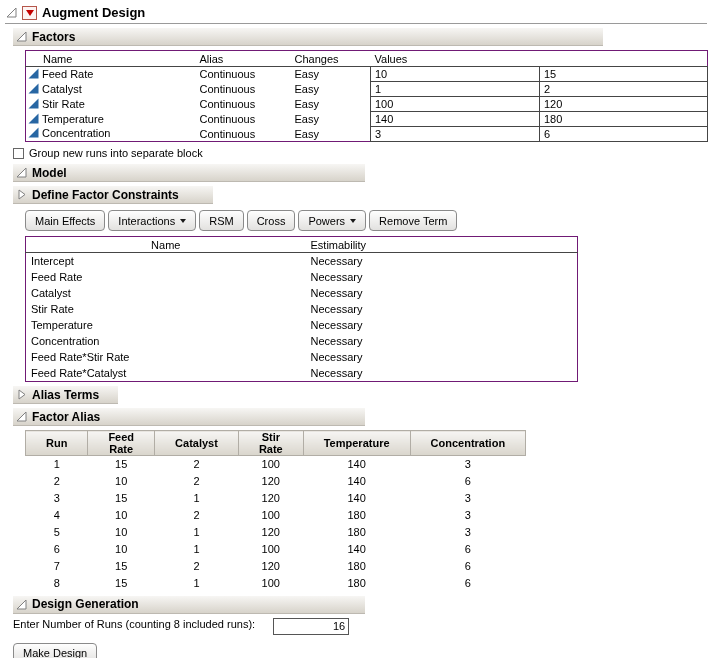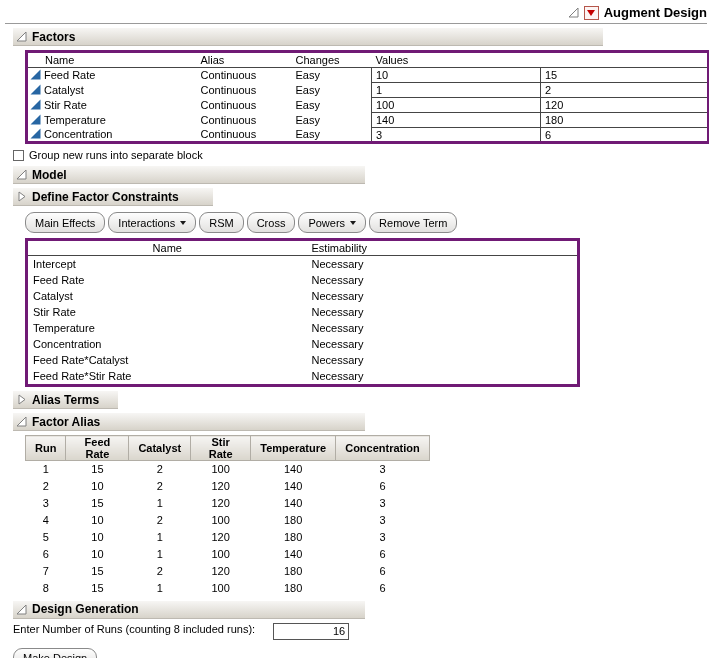--- a/index.html
+++ b/index.html
@@ -6,76 +6,76 @@
   html, body { background: #fff; }
   body {
     width: 709px; height: 658px; overflow: hidden;
     font-family: "Liberation Sans", "DejaVu Sans", sans-serif;
     font-size: 11px; color: #000;
   }
   .app { padding: 3px 2px 0 5px; }
 
   
   .hdr-top { display: flex; align-items: center; gap: 5px; padding: 2px 0 3px 1px;
-             border-bottom: 1px solid #9a9a9a; margin-bottom: 4px; justify-content: flex-end; }
+             border-bottom: 1px solid #9a9a9a; margin-bottom: 4px; }
   .hdr-top .title { font-size: 13px; font-weight: bold; }
 
   .disc { width: 11px; height: 11px; display: inline-flex; flex: none; }
   .disc svg { display: block; }
   .red-btn { width: 15px; height: 14px; border: 1px solid #b5564b; background: #fdf4f3;
              display: inline-flex; align-items: center; justify-content: center; flex: none; }
   .red-tri { width: 0; height: 0; border-left: 4px solid transparent;
              border-right: 4px solid transparent; border-top: 6px solid #c40000; }
 
   
   .obar { display: flex; align-items: center; gap: 5px; height: 18px; margin: 4px 0 4px 8px;
           padding-left: 3px; background: linear-gradient(#f7f6f4, #d7d3ca);
           border-bottom: 1px solid #bdb9b1; }
   .obar .title { font-weight: bold; font-size: 12px; white-space: nowrap; }
   .obar.full { width: 590px; }
   .w-constraints { width: 200px; }
   .w-model { width: 352px; }
   .w-alias { width: 105px; }
 
   table { border-collapse: collapse; table-layout: fixed; background: #fff; }
-  .tbl { border: 3px solid #701a75; margin-left: 20px; }
+  .tbl { border: 1px solid #701a75; margin-left: 20px; }
 
   
   .factors-table { width: 682px; }
   .factors-table th { font-weight: normal; text-align: left; height: 16px; padding: 0 4px;
                       border-bottom: 1px solid #454545; }
   .factors-table th.f-name-h { padding-left: 17px; }
   .factors-table td { height: 15px; padding: 0 4px; white-space: nowrap; overflow: hidden; }
   .factors-table td.val { border: 1px solid #454545; }
   .factors-table td.f-name { padding-left: 2px; }
   .cont-icon { display: inline-block; width: 11px; margin-right: 3px; vertical-align: -1px; }
 
   
   .chk-row { display: flex; align-items: center; gap: 5px; margin: 4px 0 2px 8px; height: 14px; }
   .chk { width: 11px; height: 11px; border: 1px solid #666; background: #fff; flex: none; }
 
   
   .btn-row { margin: 6px 0 5px 20px; display: flex; gap: 3px; }
   .btn { font-family: inherit; font-size: 11px; height: 21px; padding: 0 9px;
-         border: 1px solid #8a8a8a; border-radius: 9px;
+         border: 1px solid #8a8a8a; border-radius: 4px;
          background: linear-gradient(#fefefe, #e2e1df);
          display: inline-flex; align-items: center; gap: 5px; white-space: nowrap; }
   .dd { width: 0; height: 0; border-left: 3px solid transparent; border-right: 3px solid transparent;
         border-top: 4px solid #1a1a1a; display: inline-block; }
 
   
   .model-table { width: 552px; }
   .model-table th { font-weight: normal; height: 16px; border-bottom: 1px solid #454545; }
   .model-table th.m-name-h { text-align: center; }
   .model-table th.m-est-h { text-align: left; padding-left: 5px; }
   .model-table td { height: 15px; padding: 2px 5px; white-space: nowrap; }
 
   
   .design-table { margin: 2px 0 0 20px; }
-  .design-table th { font-weight: bold; height: 19px; text-align: center; padding: 0 9px;
+  .design-table th { font-weight: bold; height: 19px; text-align: center; padding: 0 20px;
                      background: linear-gradient(#f6f5f3, #d9d5cc); border: 1px solid #b1ada5; }
   .design-table td { height: 17px; text-align: center; }
 
   
   .runs-row { display: flex; margin: 3px 0 0 8px; gap: 18px; }
   .runs-input { width: 76px; height: 17px; border: 1px solid #555; font-family: inherit;
                 font-size: 11px; text-align: right; padding: 0 3px; background: #fff; }
   .make-btn { margin: 8px 0 0 8px; }
 </style>
 </head>
@@ -249,25 +249,25 @@
         </tr>
         <tr>
           <td class="m-name">Temperature</td>
           <td class="m-est">Necessary</td>
         </tr>
         <tr>
           <td class="m-name">Concentration</td>
           <td class="m-est">Necessary</td>
         </tr>
         <tr>
+          <td class="m-name">Feed Rate*Stir Rate</td>
+          <td class="m-est">Necessary</td>
+        </tr>
+        <tr>
           <td class="m-name">Feed Rate*Catalyst</td>
-          <td class="m-est">Necessary</td>
-        </tr>
-        <tr>
-          <td class="m-name">Feed Rate*Stir Rate</td>
           <td class="m-est">Necessary</td>
         </tr>
       </tbody>
   </table>
 
   
   <div class="obar w-alias">
     <span class="disc">
       <svg width="11" height="11" viewBox="0 0 11 11">
           <polygon points="3,1 3,10 9,5.5" fill="#ffffff" stroke="#808080"></polygon>

